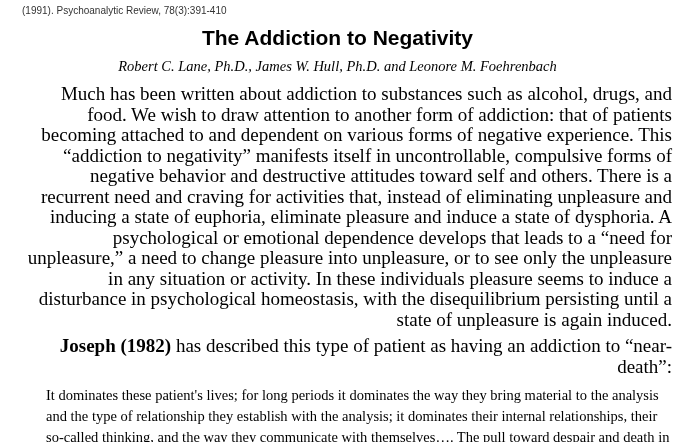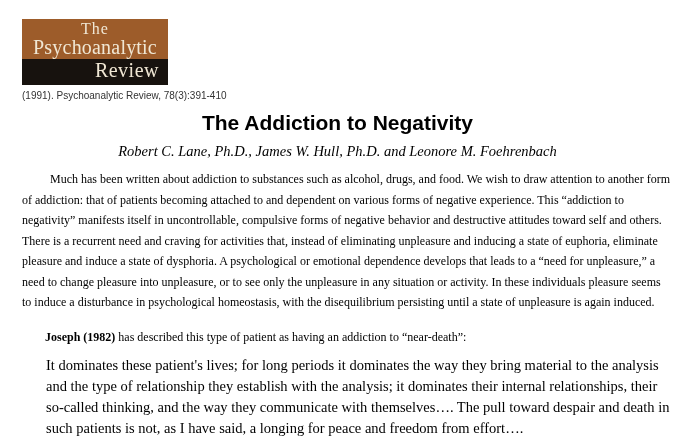--- a/index.html
+++ b/index.html
@@ -64,46 +64,39 @@
     margin: 9px 22px 0 22px;
     text-align: center;
     font-size: 14.5px;
     line-height: 18px;
     font-weight: normal;
     font-style: italic;
   }
 
   .para {
     margin: 9px 3px 0 22px;
-    font-size: 12px;
+    font-size: 19px;
     line-height: 20.5px;
-    text-align: left;
+    text-align: right;
   }
   .intro  { text-indent: 28px; }
-  .joseph { margin-top: 14px; text-indent: 23px; }
+  .joseph { margin-top: 6px; text-indent: 23px; }
   .bold   { font-weight: bold; }
 
   .quote {
     margin: 8px 3px 0 46px;
     font-size: 14.5px;
     line-height: 21px;
   }
 </style>
 </head>
 <body style="background: rgb(255, 255, 255);">
 
 <div class="page">
 
-  <div class="logo">
-    <div class="logo-top" style="background: rgb(157, 92, 42);"></div>
-    <div class="logo-bottom" style="background: rgb(23, 18, 14);"></div>
-    <div class="logo-the" style="color: rgb(240, 231, 212);">The</div>
-    <div class="logo-psy" style="color: rgb(240, 231, 212);">Psychoanalytic</div>
-    <div class="logo-review" style="color: rgb(240, 231, 212);">Review</div>
-  </div>
 
   <div class="citation">(1991). Psychoanalytic Review, 78(3):391-410</div>
 
   <h1 class="title">The Addiction to Negativity</h1>
 
   <div class="authors">Robert C. Lane, Ph.D., James W. Hull, Ph.D. and Leonore M. Foehrenbach</div>
 
   <p class="para intro">Much has been written about addiction to substances such as alcohol, drugs, and food. We wish to draw attention to another form of addiction: that of patients becoming attached to and dependent on various forms of negative experience. This “addiction to negativity” manifests itself in uncontrollable, compulsive forms of negative behavior and destructive attitudes toward self and others. There is a recurrent need and craving for activities that, instead of eliminating unpleasure and inducing a state of euphoria, eliminate pleasure and induce a state of dysphoria. A psychological or emotional dependence develops that leads to a “need for unpleasure,” a need to change pleasure into unpleasure, or to see only the unpleasure in any situation or activity. In these individuals pleasure seems to induce a disturbance in psychological homeostasis, with the disequilibrium persisting until a state of unpleasure is again induced.</p>
 
   <p class="para joseph"><span class="bold">Joseph (1982)</span><span> has described this type of patient as having an addiction to “near-death”:</span></p>

